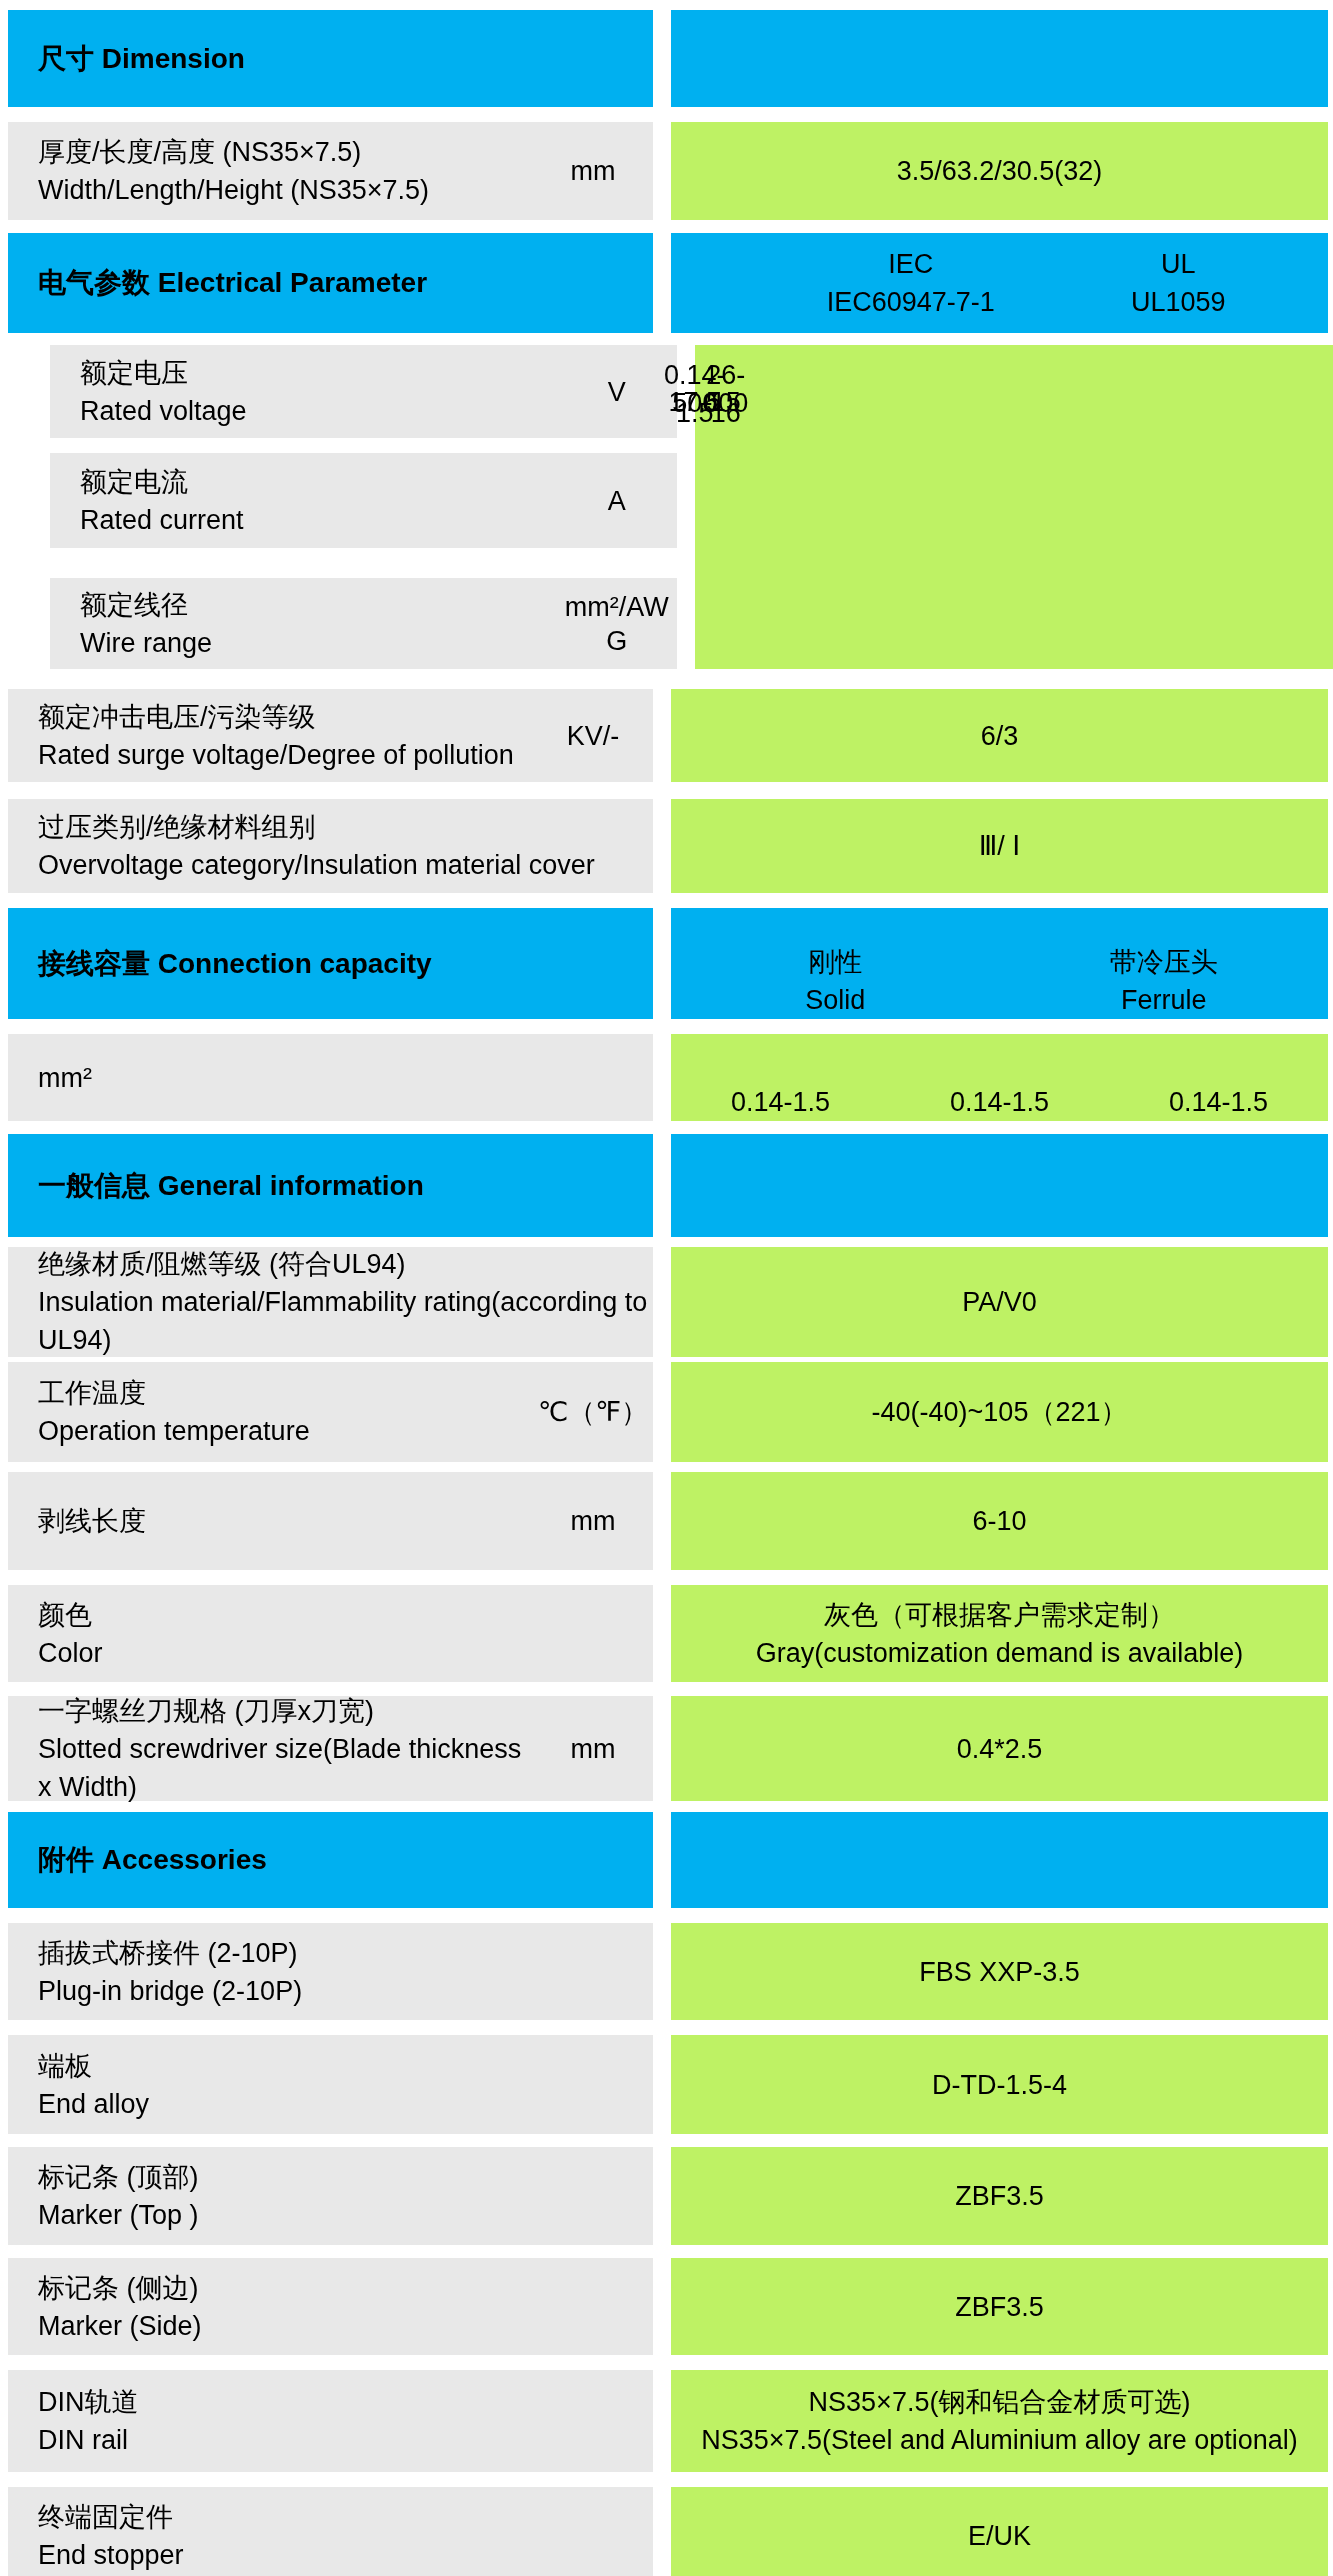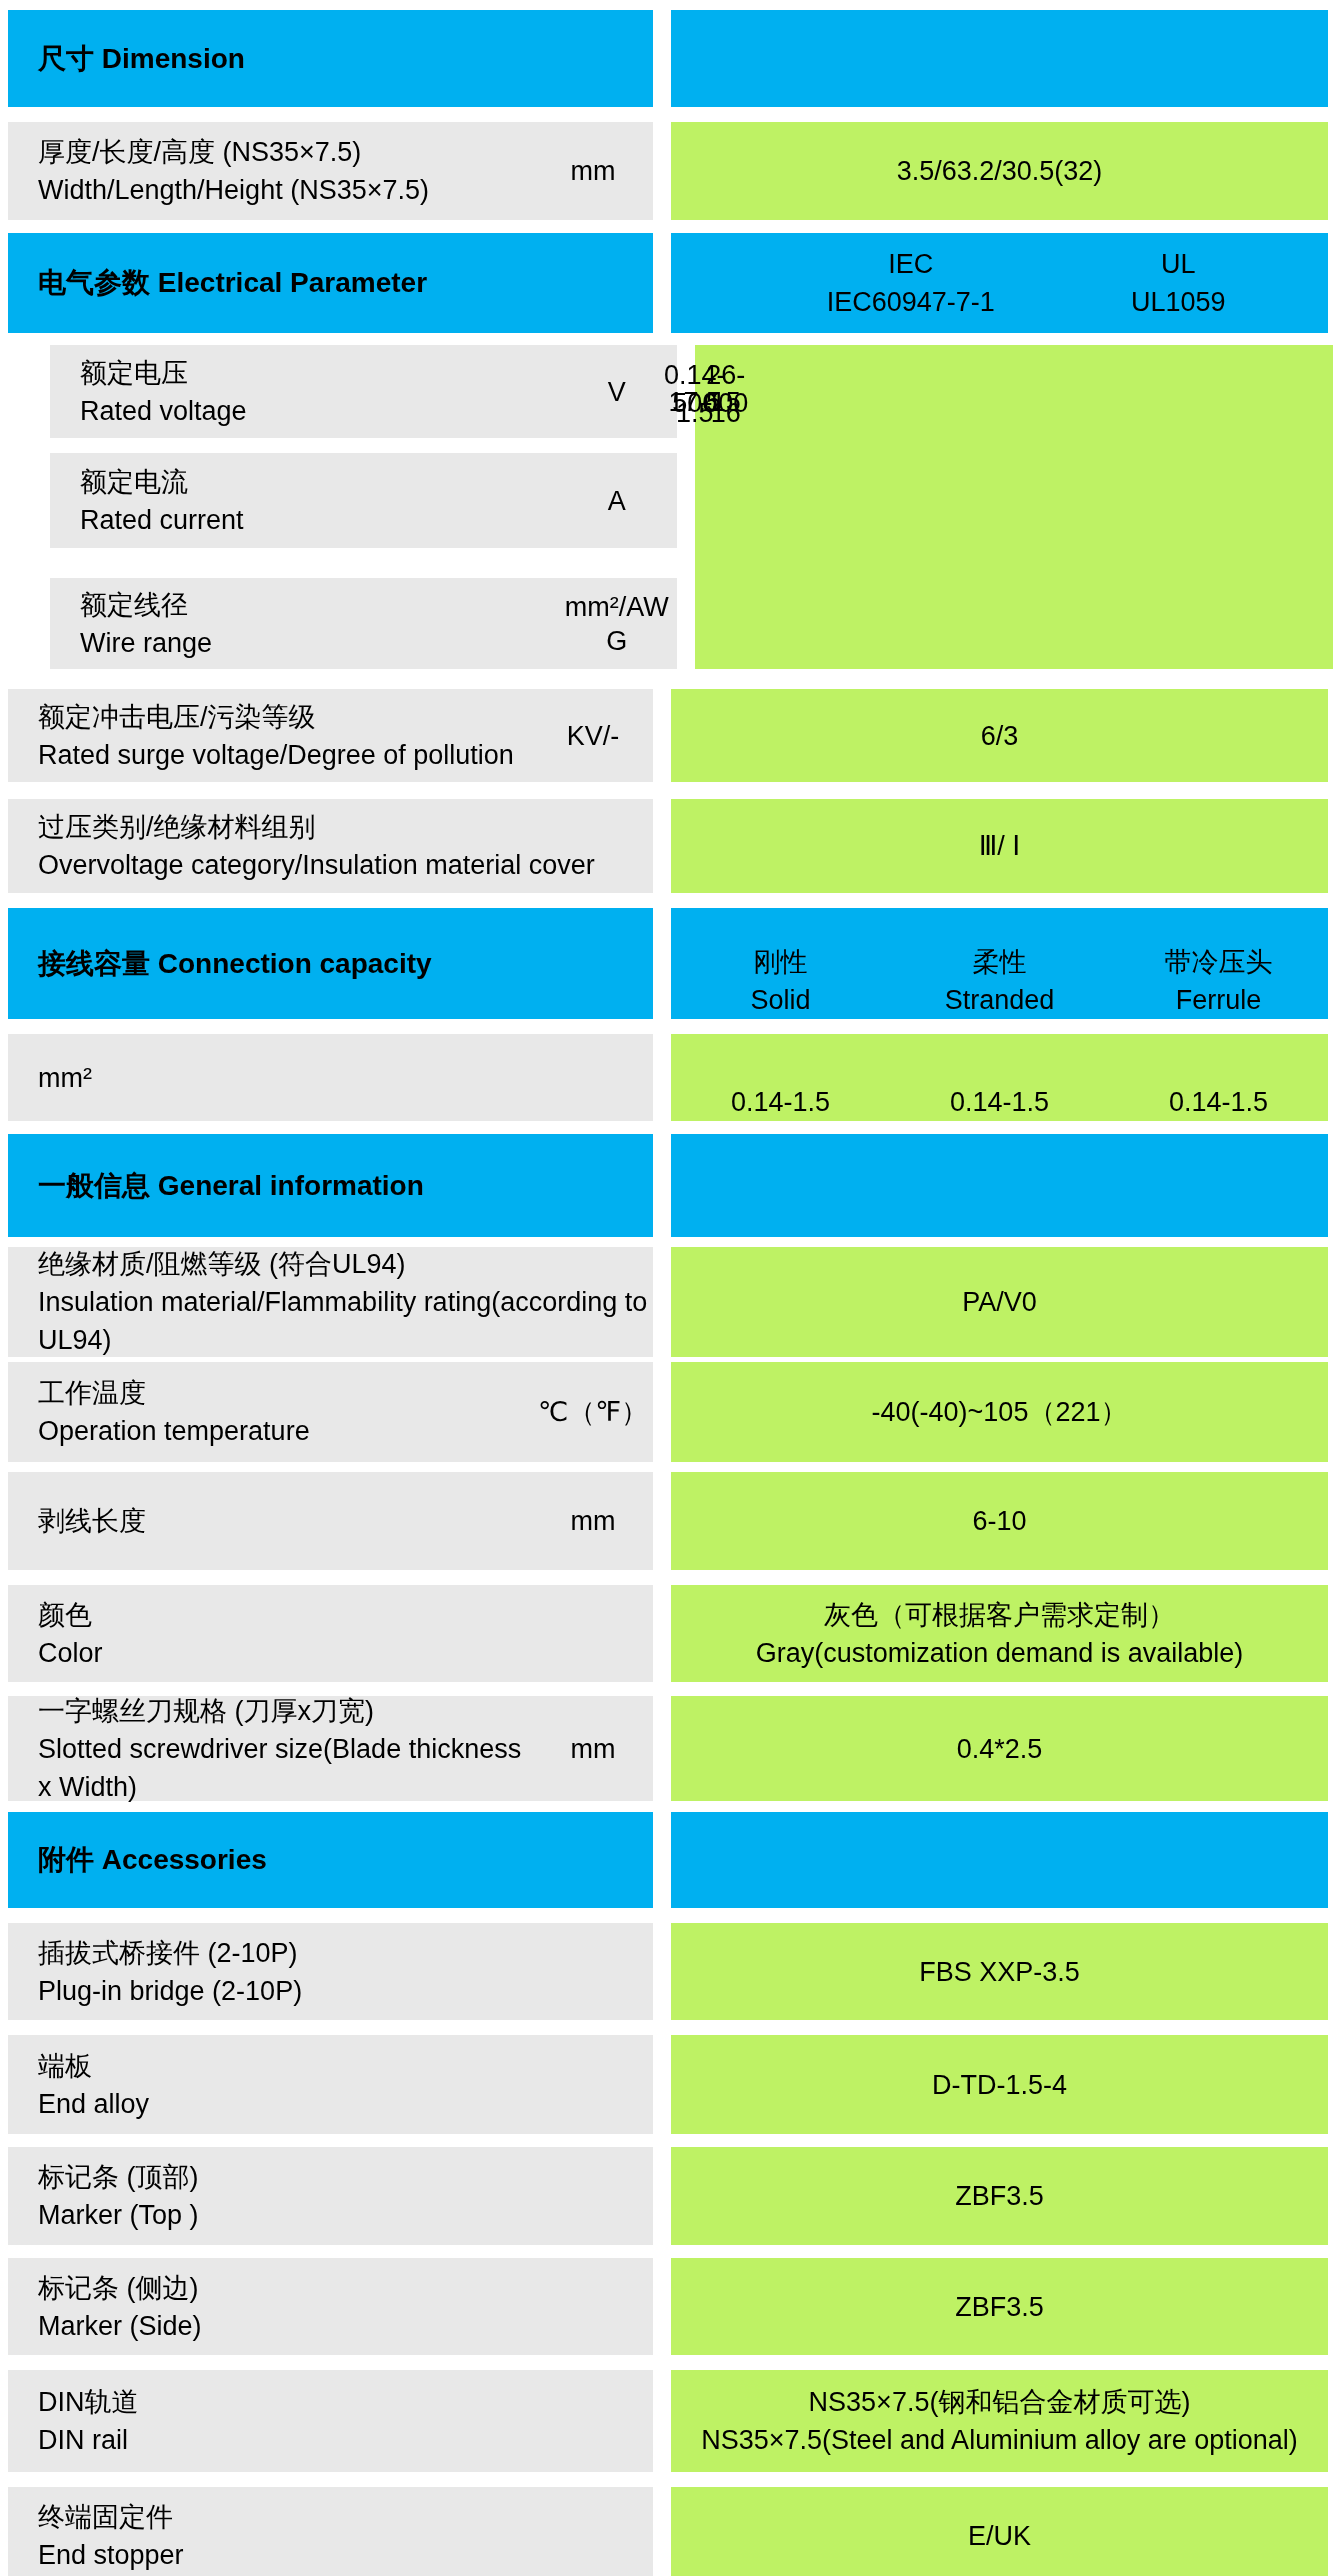--- a/index.html
+++ b/index.html
@@ -157,24 +157,20 @@
       <span class="hdr-label">接线容量 Connection capacity</span>
     </div>
     <div class="gapcol"></div>
     <div class="rcell hdr">
       <div class="cols3">
         <div>
           <div>刚性</div>
           <div>Solid</div>
         </div>
         <div>
-          <div>柔性</div>
-          <div>Stranded</div>
-        </div>
-        <div>
           <div>带冷压头</div>
           <div>Ferrule</div>
         </div>
       </div>
     </div>
   </div>
 
   <div class="band" style="height:87px;margin-bottom:13px">
     <div class="lcell">
       <div class="labels">

